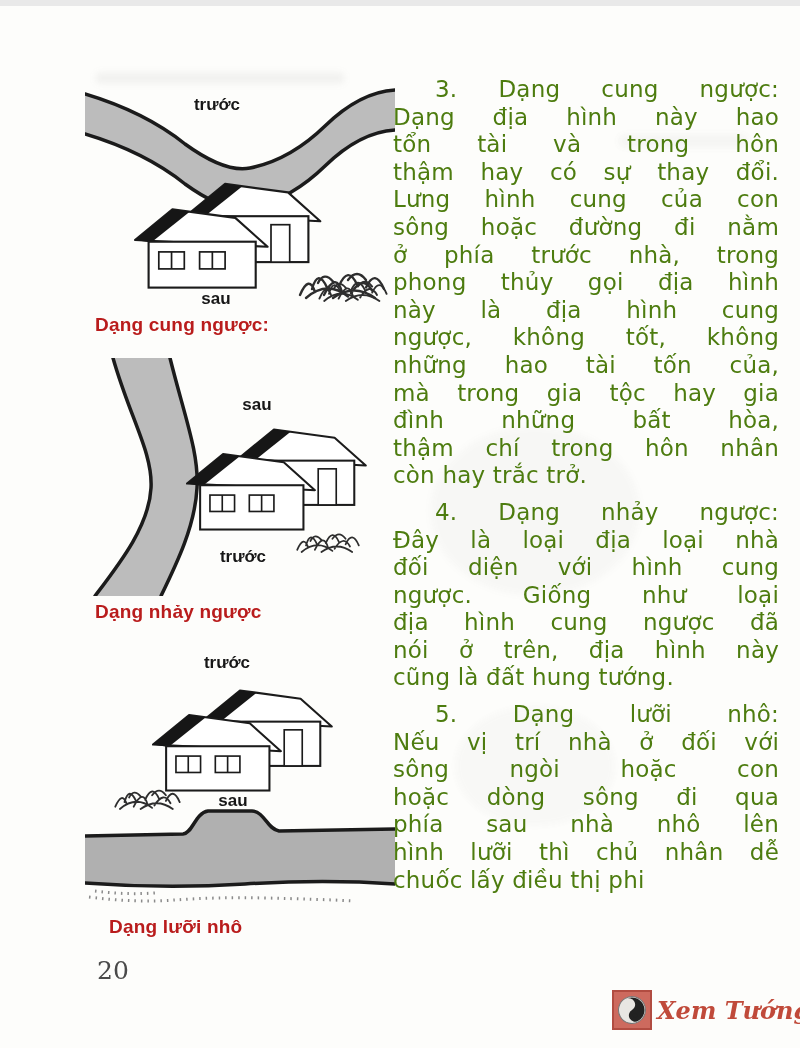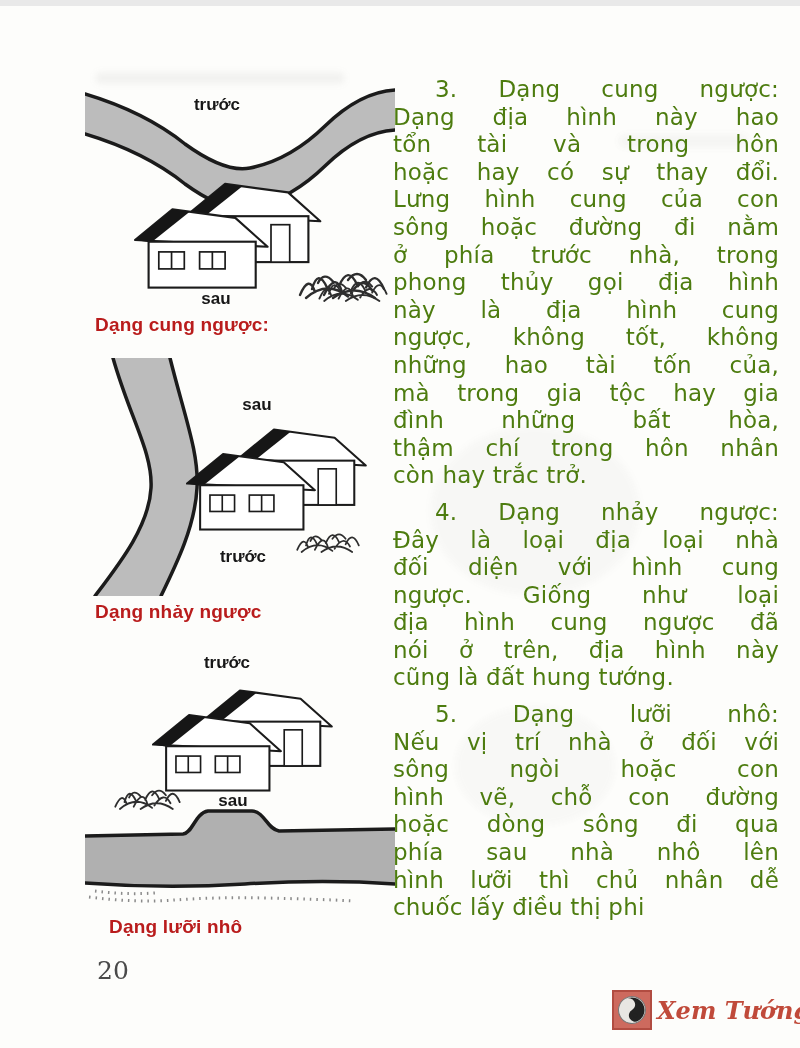--- a/index.html
+++ b/index.html
@@ -135,21 +135,21 @@
       <path class="gravel" d="M4,246 Q50,252 90,249 T180,247 T270,250 M10,240 Q40,244 70,242"></path>
     </svg>
   </div>
   <div class="caption caption3">Dạng lưỡi nhô</div>
 
   <div class="column">
     <div class="para">
         <div class="line">3. Dạng cung ngược:</div>
         <div class="line">Dạng địa hình này hao</div>
         <div class="line">tổn tài và trong hôn</div>
-        <div class="line">hoặc hay có sự thay đổi.</div>
+        <div class="line">thậm hay có sự thay đổi.</div>
         <div class="line">Lưng hình cung của con</div>
         <div class="line">sông hoặc đường đi nằm</div>
         <div class="line">ở phía trước nhà, trong</div>
         <div class="line">phong thủy gọi địa hình</div>
         <div class="line">này là địa hình cung</div>
         <div class="line">ngược, không tốt, không</div>
         <div class="line">những hao tài tốn của,</div>
         <div class="line">mà trong gia tộc hay gia</div>
         <div class="line">đình những bất hòa,</div>
         <div class="line">thậm chí trong hôn nhân</div>
@@ -161,21 +161,20 @@
         <div class="line">đối diện với hình cung</div>
         <div class="line">ngược. Giống như loại</div>
         <div class="line">địa hình cung ngược đã</div>
         <div class="line">nói ở trên, địa hình này</div>
         <div class="line">cũng là đất hung tướng.</div>
       </div>
     <div class="para">
         <div class="line">5. Dạng lưỡi nhô:</div>
         <div class="line">Nếu vị trí nhà ở đối với</div>
         <div class="line">sông ngòi hoặc con</div>
-        <div class="line">hình vẽ, chỗ con đường</div>
         <div class="line">hoặc dòng sông đi qua</div>
         <div class="line">phía sau nhà nhô lên</div>
         <div class="line">hình lưỡi thì chủ nhân dễ</div>
         <div class="line">chuốc lấy điều thị phi</div>
       </div>
   </div>
 
   <div class="pagenum">20</div>
 
   <div class="watermark">

